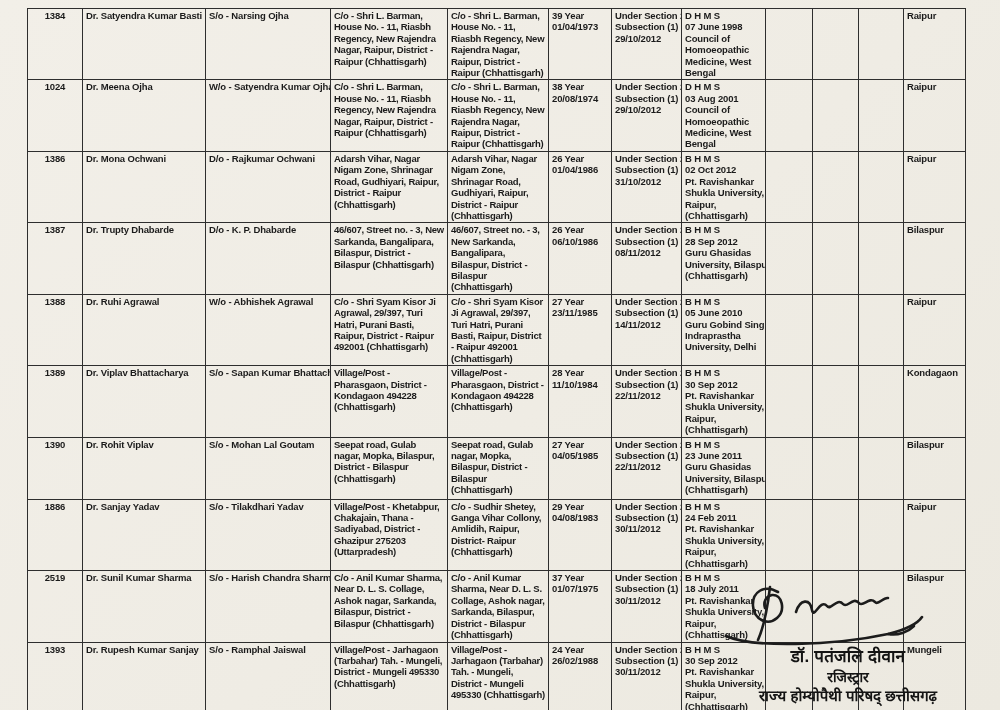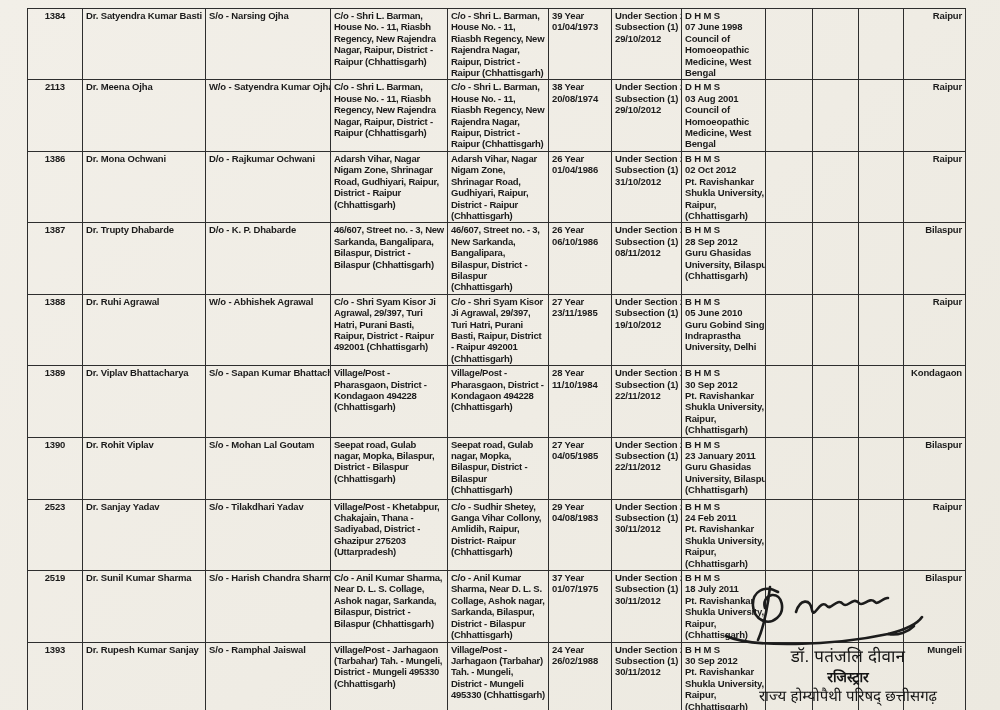--- a/index.html
+++ b/index.html
@@ -44,39 +44,39 @@
   table.reg tr:nth-child(3){height:66px}
   table.reg tr:nth-child(4){height:60px}
   table.reg tr:nth-child(5){height:57px}
   table.reg tr:nth-child(6){height:62px}
   table.reg tr:nth-child(7){height:62px}
   table.reg tr:nth-child(8){height:62px}
   table.reg tr:nth-child(9){height:61px}
   table.reg tr:nth-child(10){height:56px}
 
   td.c-serial{vertical-align:middle;text-align:center;font-size:10px;letter-spacing:0.2px;}
-  td.c-district{vertical-align:middle;text-align:right;font-size:10px;margin-left:18px;}
+  td.c-district{vertical-align:middle;text-align:left;font-size:10px;margin-left:18px;}
   td.c-name .tx, td.c-rel .tx{white-space:nowrap;}
   td .ln{white-space:nowrap;}
   td.c-addr1 .tx, td.c-addr2 .tx{letter-spacing:-0.25px;}
 
   .signature{
     position:absolute;left:712px;top:582px;width:228px;height:68px;
     pointer-events:none;
   }
   .signature svg{display:block;width:100%;height:100%;}
   .sig-stroke{fill:none;stroke:#1c1c1c;stroke-width:2.6;stroke-linecap:round;stroke-linejoin:round;}
 
   .stamp-block{
     position:absolute;right:6px;bottom:4px;width:292px;
     text-align:center;color:#141414;
   }
-  .stamp-name{font-size:17px;font-weight:400;letter-spacing:0.2px;line-height:22px;margin-top:35px;}
+  .stamp-name{font-size:17px;font-weight:700;letter-spacing:0.2px;line-height:22px;margin-top:35px;}
   .stamp-title{font-size:14px;font-weight:600;line-height:18px;}
-  .stamp-org{font-size:15px;font-weight:400;line-height:20px;white-space:nowrap;}
+  .stamp-org{font-size:15px;font-weight:700;line-height:20px;white-space:nowrap;}
 </style>
 </head>
 <body>
 
 <div class="paper">
 
   <table class="reg">
     <colgroup>
       <col class="w-serial">
         <col class="w-name">
@@ -127,21 +127,21 @@
           </td>
           <td class="c-empty"></td>
           <td class="c-empty"></td>
           <td class="c-empty"></td>
           <td class="c-district">
             <div class="tx">Raipur</div>
           </td>
         </tr>
         <tr>
           <td class="c-serial">
-            <div class="tx">2113</div>
+            <div class="tx">1024</div>
           </td>
           <td class="c-name">
             <div class="tx">Dr. Meena Ojha</div>
           </td>
           <td class="c-rel">
             <div class="tx">W/o - Satyendra Kumar Ojha</div>
           </td>
           <td class="c-addr1">
             <div class="tx">C/o - Shri L. Barman, House No. - 11, Riasbh Regency, New Rajendra Nagar, Raipur, District - Raipur (Chhattisgarh)</div>
           </td>
@@ -267,21 +267,21 @@
           <td class="c-addr2">
             <div class="tx">C/o - Shri Syam Kisor Ji Agrawal, 29/397, Turi Hatri, Purani Basti, Raipur, District - Raipur 492001 (Chhattisgarh)</div>
           </td>
           <td class="c-age">
             <div class="ln">27 Year</div>
             <div class="ln">23/11/1985</div>
           </td>
           <td class="c-section">
             <div class="ln">Under Section 22</div>
             <div class="ln">Subsection (1)</div>
-            <div class="ln">19/10/2012</div>
+            <div class="ln">14/11/2012</div>
           </td>
           <td class="c-qual">
             <div class="ln">B H M S</div>
             <div class="ln">05 June 2010</div>
             <div class="ln">Guru Gobind Singh</div>
             <div class="ln">Indraprastha</div>
             <div class="ln">University, Delhi</div>
           </td>
           <td class="c-empty"></td>
           <td class="c-empty"></td>
@@ -350,35 +350,35 @@
             <div class="ln">27 Year</div>
             <div class="ln">04/05/1985</div>
           </td>
           <td class="c-section">
             <div class="ln">Under Section 22</div>
             <div class="ln">Subsection (1)</div>
             <div class="ln">22/11/2012</div>
           </td>
           <td class="c-qual">
             <div class="ln">B H M S</div>
-            <div class="ln">23 January 2011</div>
+            <div class="ln">23 June 2011</div>
             <div class="ln">Guru Ghasidas</div>
             <div class="ln">University,  Bilaspur</div>
             <div class="ln">(Chhattisgarh)</div>
           </td>
           <td class="c-empty"></td>
           <td class="c-empty"></td>
           <td class="c-empty"></td>
           <td class="c-district">
             <div class="tx">Bilaspur</div>
           </td>
         </tr>
         <tr>
           <td class="c-serial">
-            <div class="tx">2523</div>
+            <div class="tx">1886</div>
           </td>
           <td class="c-name">
             <div class="tx">Dr. Sanjay Yadav</div>
           </td>
           <td class="c-rel">
             <div class="tx">S/o - Tilakdhari Yadav</div>
           </td>
           <td class="c-addr1">
             <div class="tx">Village/Post - Khetabpur, Chakajain, Thana - Sadiyabad, District - Ghazipur 275203 (Uttarpradesh)</div>
           </td>

